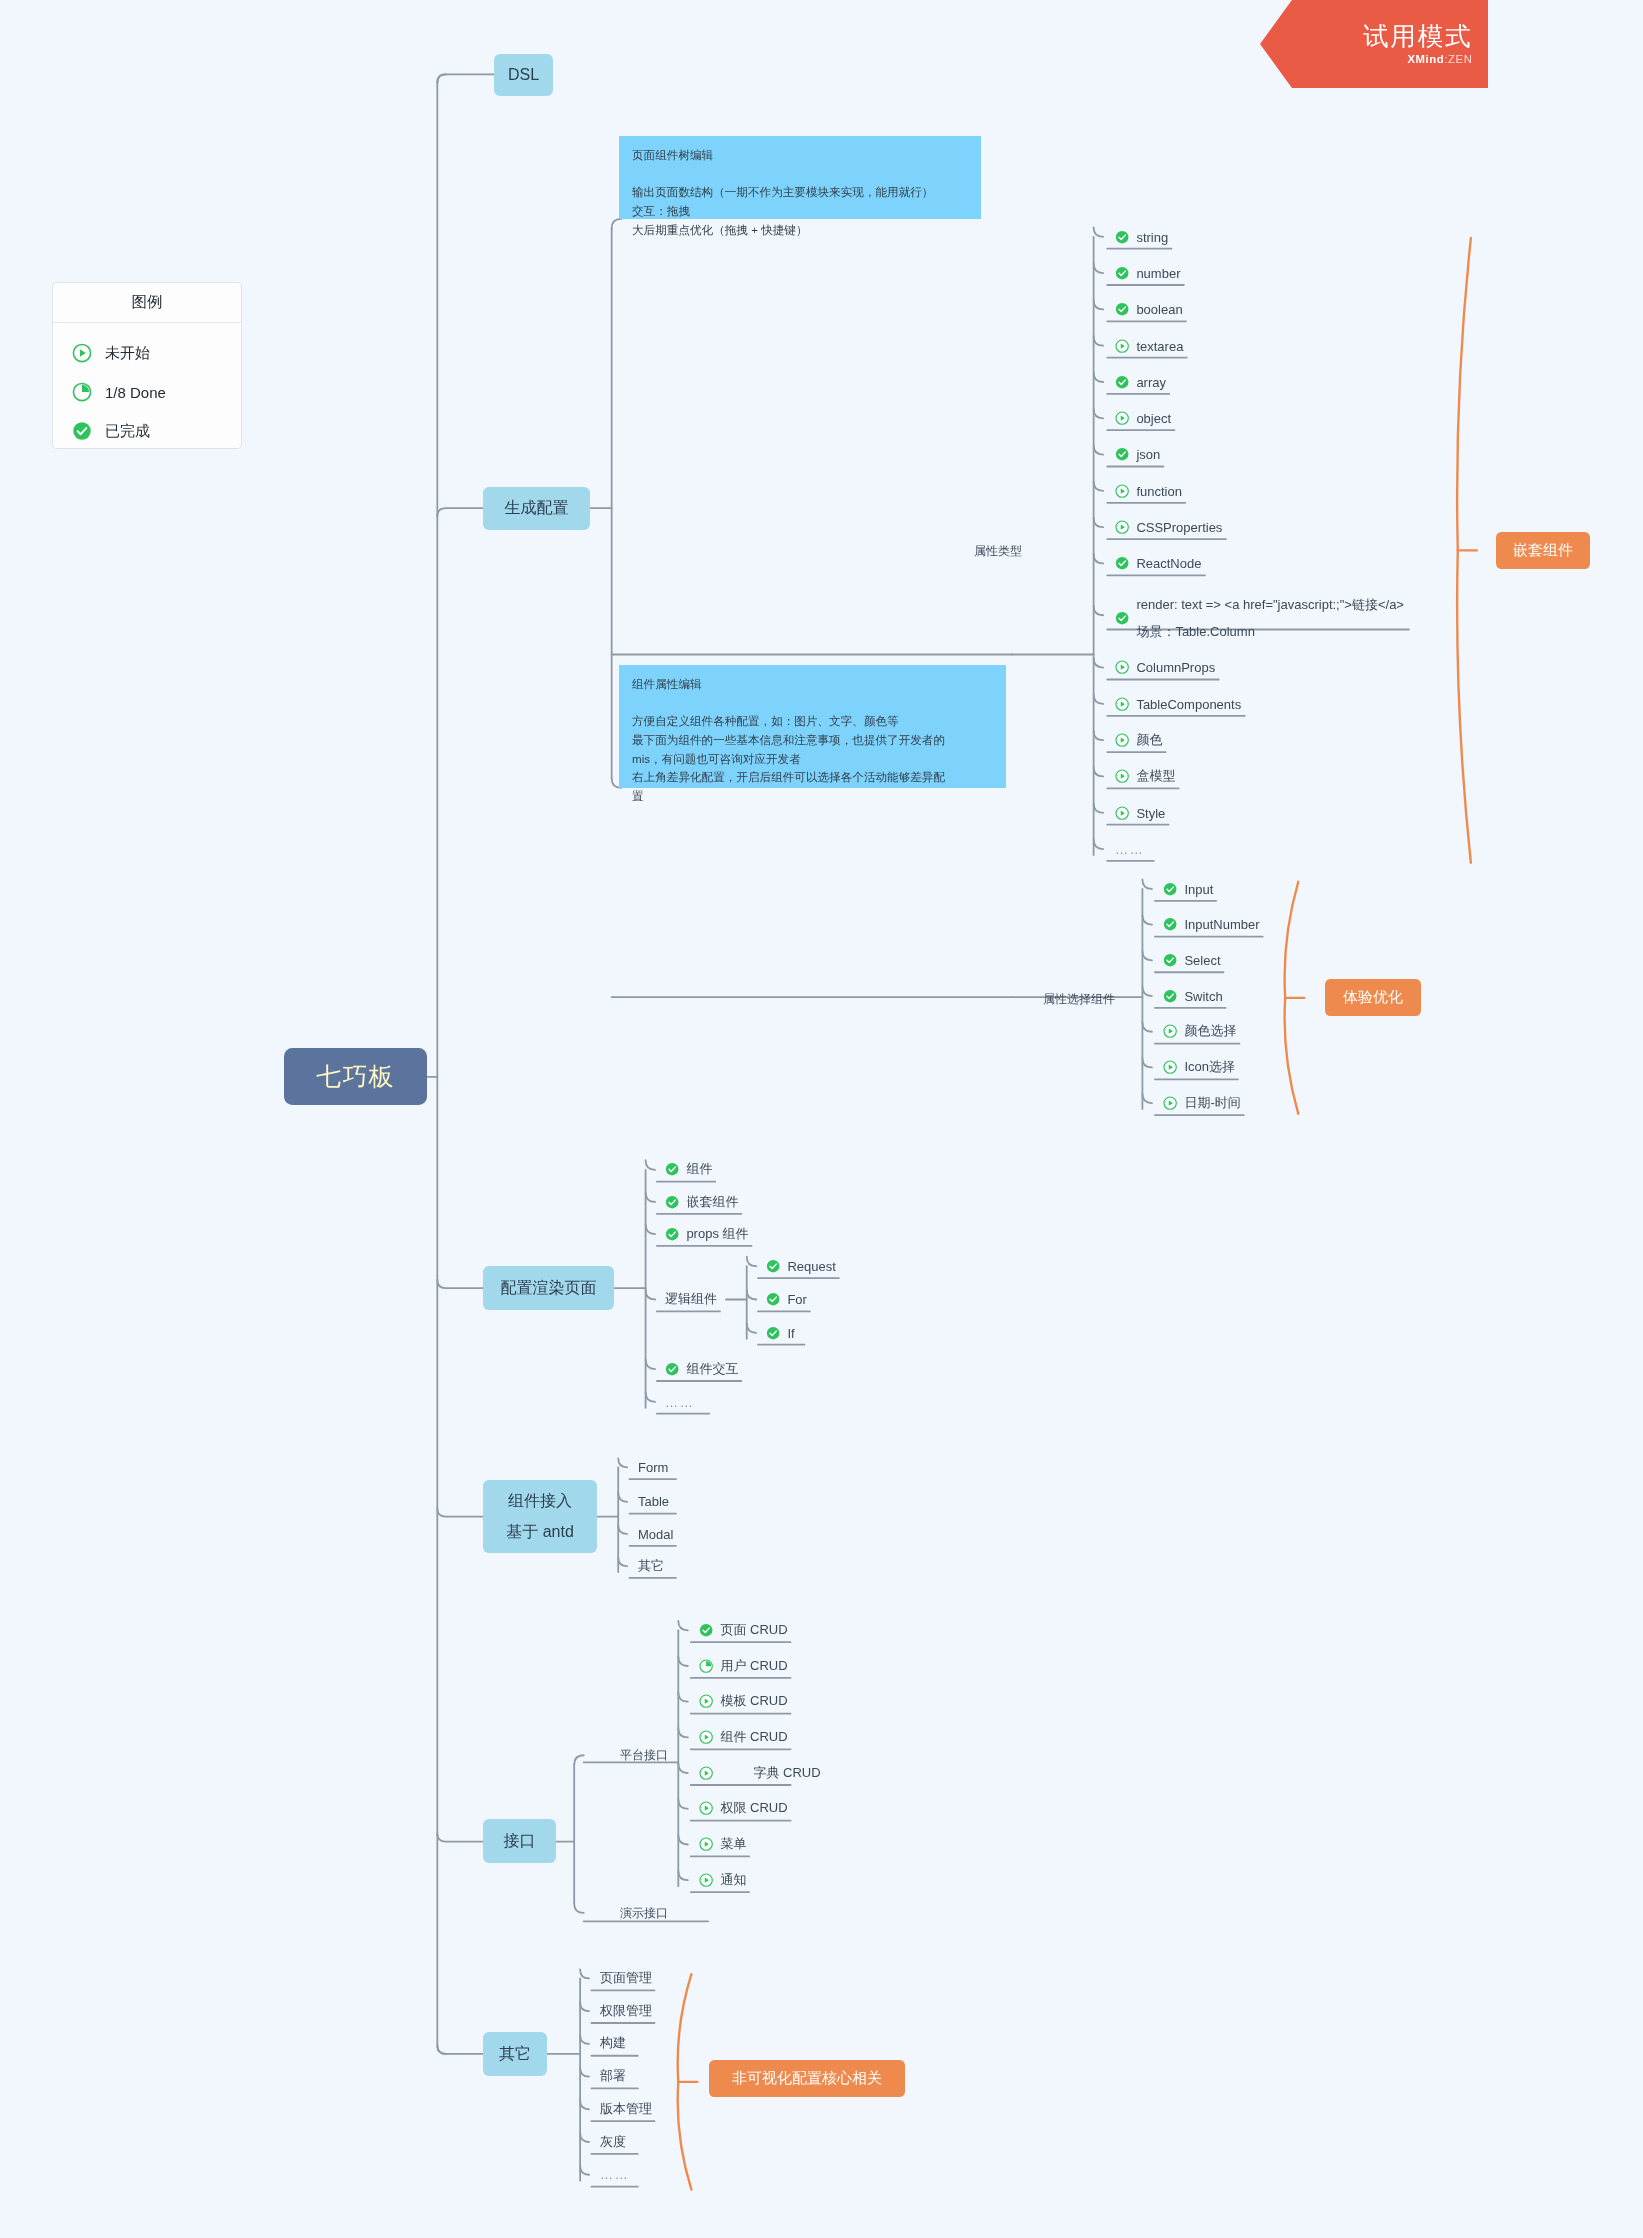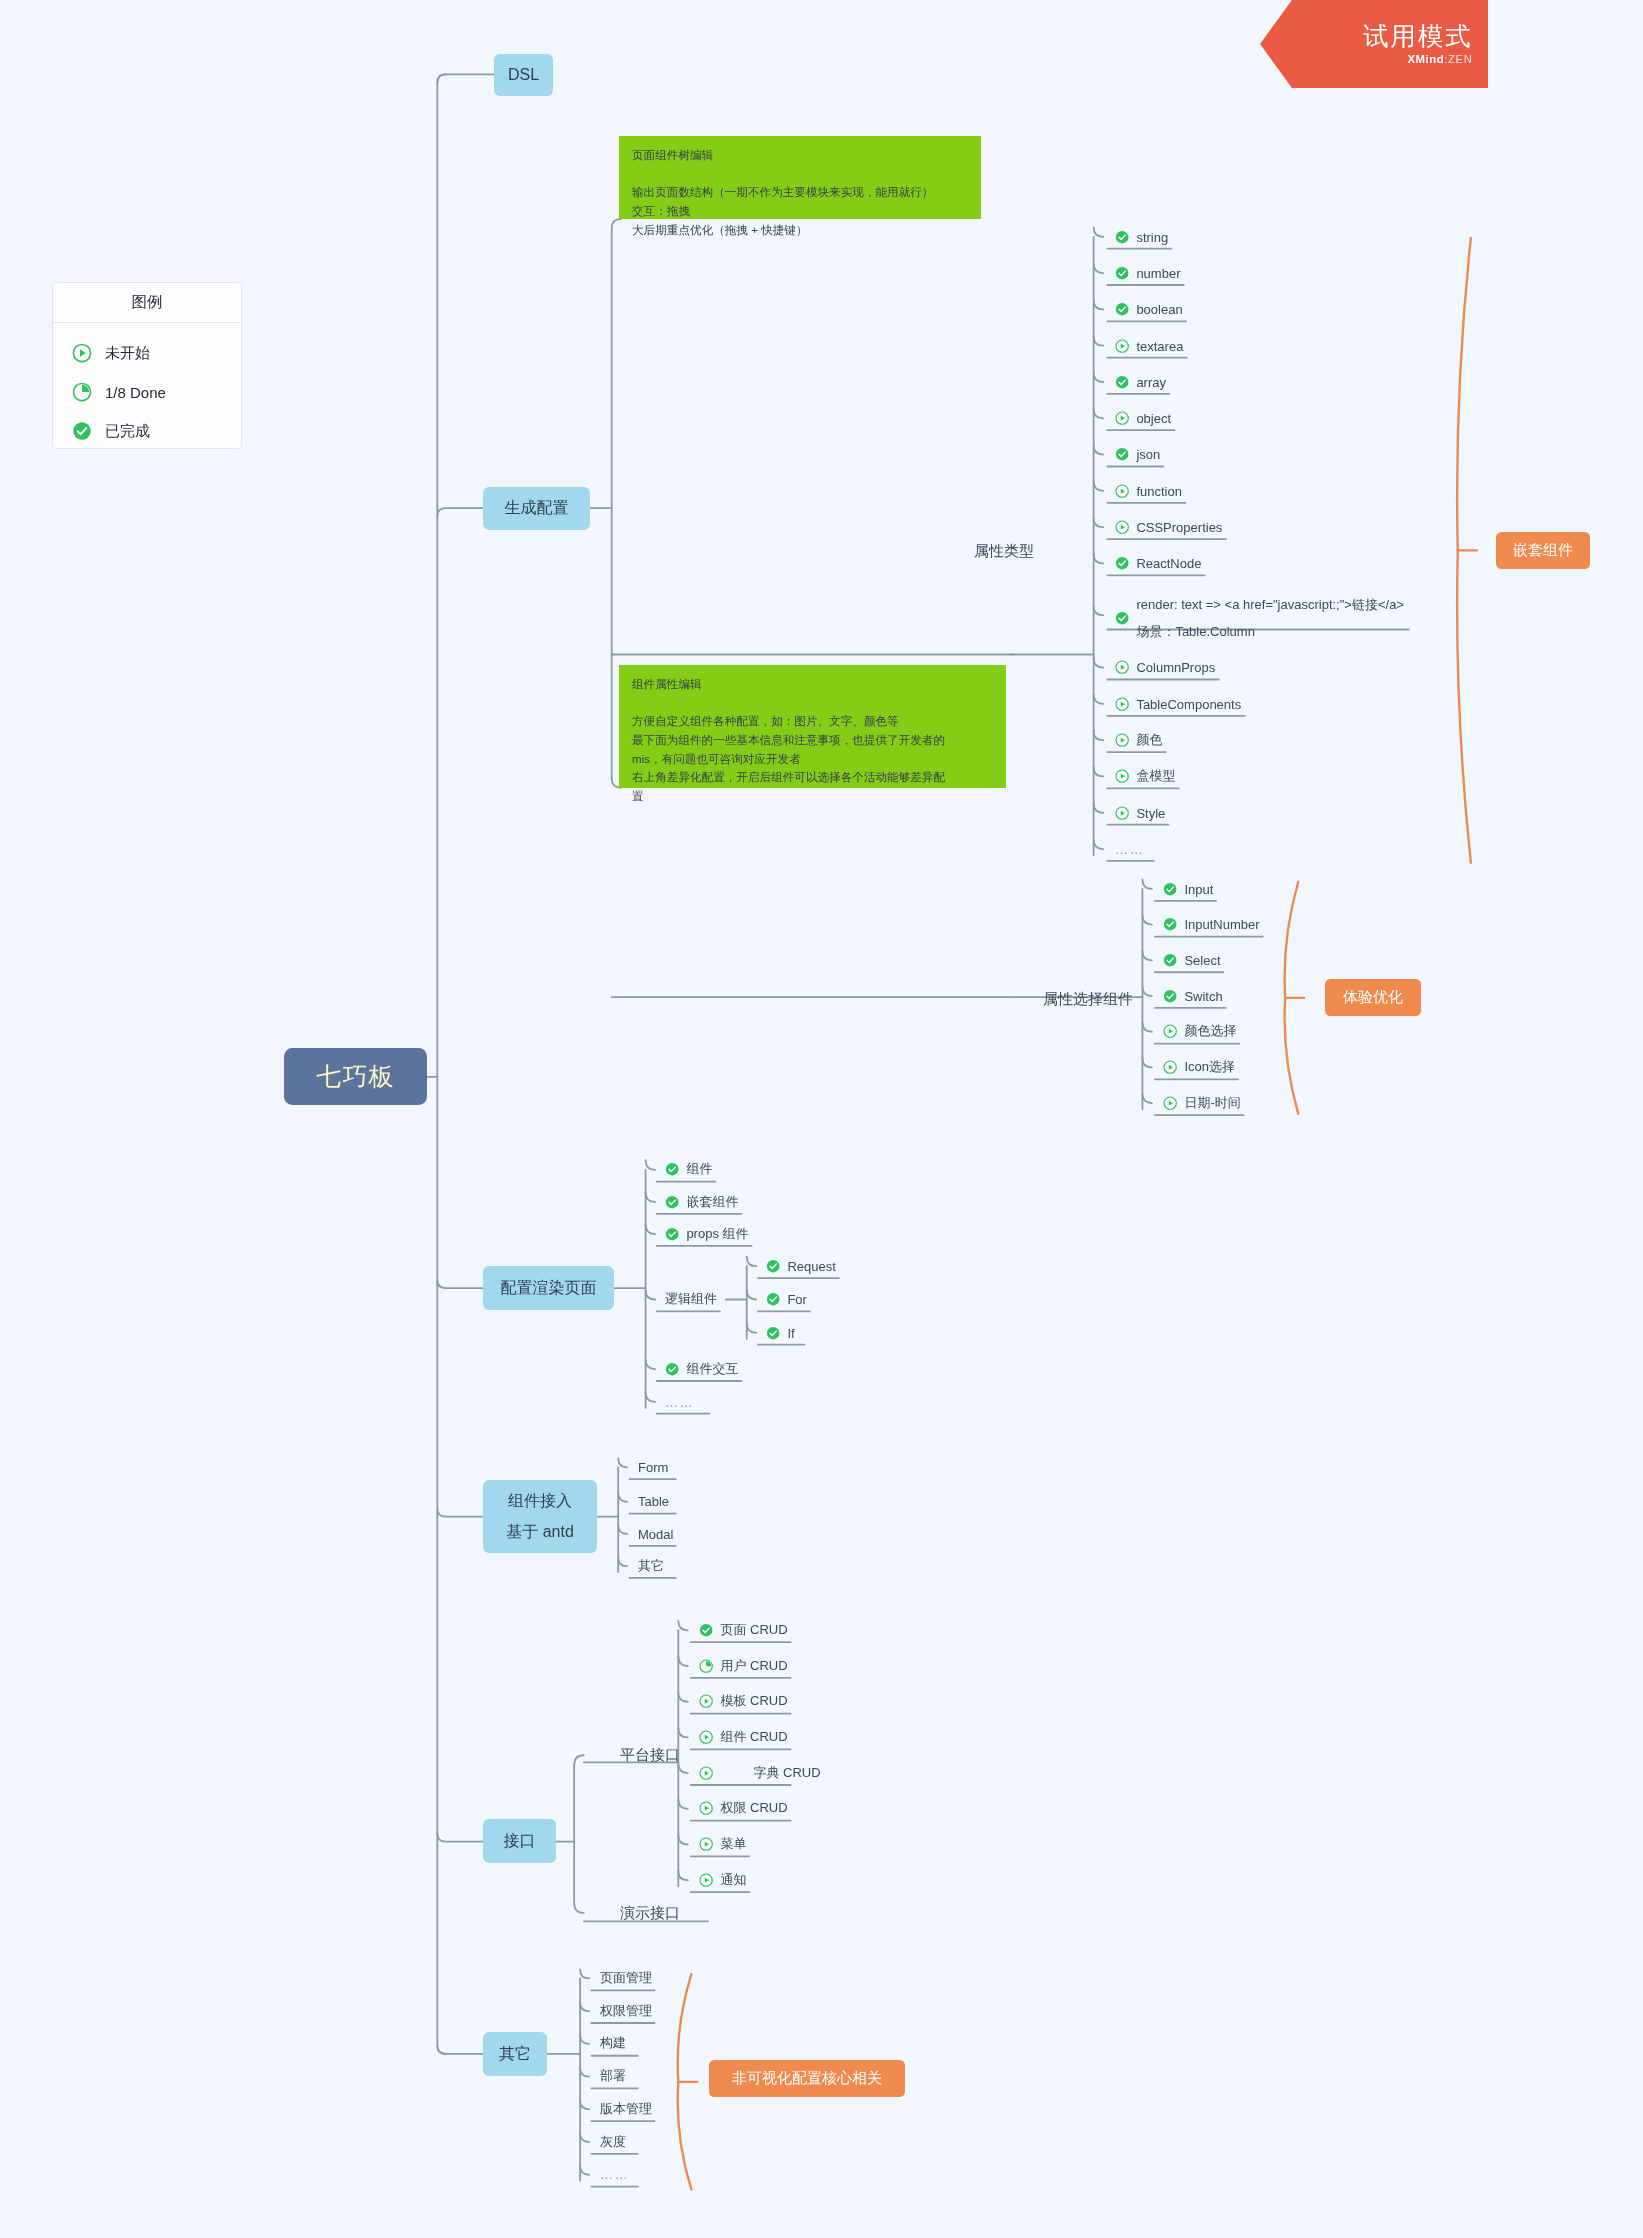--- a/index.html
+++ b/index.html
@@ -19,42 +19,42 @@
 
   .root{
     background:#5c739e;color:#fef9c3;border-radius:8.3px;
     justify-content:center;font-size:25px;letter-spacing:1.2px;
   }
   .branch{
     background:#a1d8eb;color:#2e3f4f;border-radius:6px;
     justify-content:center;font-size:16px;text-align:left;
   }
   .branch.two-line{flex-direction:column;justify-content:center;line-height:1.9;}
-  .plain{color:#3c4a57;font-size:15px;background:transparent;}
+  .plain{color:#3c4a57;font-size:12px;background:transparent;}
   .leaf{color:#3c4a57;font-size:13px;background:transparent;}
   .leaf .lbl{margin-left:7.1px;}
   .dots{color:#8b96a3;font-size:13px;letter-spacing:1.8px;}
 
   
   .leaf.stacked{align-items:center;}
   .leaf.stacked .col{display:flex;flex-direction:column;margin-left:7.1px;line-height:2.05;}
 
   
   .ico{width:14.3px;height:14.3px;flex:0 0 14.3px;position:relative;display:inline-block;}
   .ico svg{display:block;width:14.3px;height:14.3px;}
 
   
   .tag{
     position:absolute;background:#ee8a4e;color:#fff;border-radius:5.4px;
     display:flex;align-items:center;justify-content:center;font-size:15px;
   }
 
   
   .note{
-    position:absolute;background:#84cc16;color:#33414e;
+    position:absolute;background:#7dd3fc;color:#33414e;
     font-size:11.6px;line-height:1.62;padding:9.5px 10.7px 8.3px 13px;
     box-sizing:border-box;white-space:pre-wrap;
   }
 
   
   .legend{
     position:absolute;background:#fdfdfd;border:0.6px solid #dfe3ea;border-radius:4.2px;
     box-sizing:border-box;
   }
   .legend-title{

